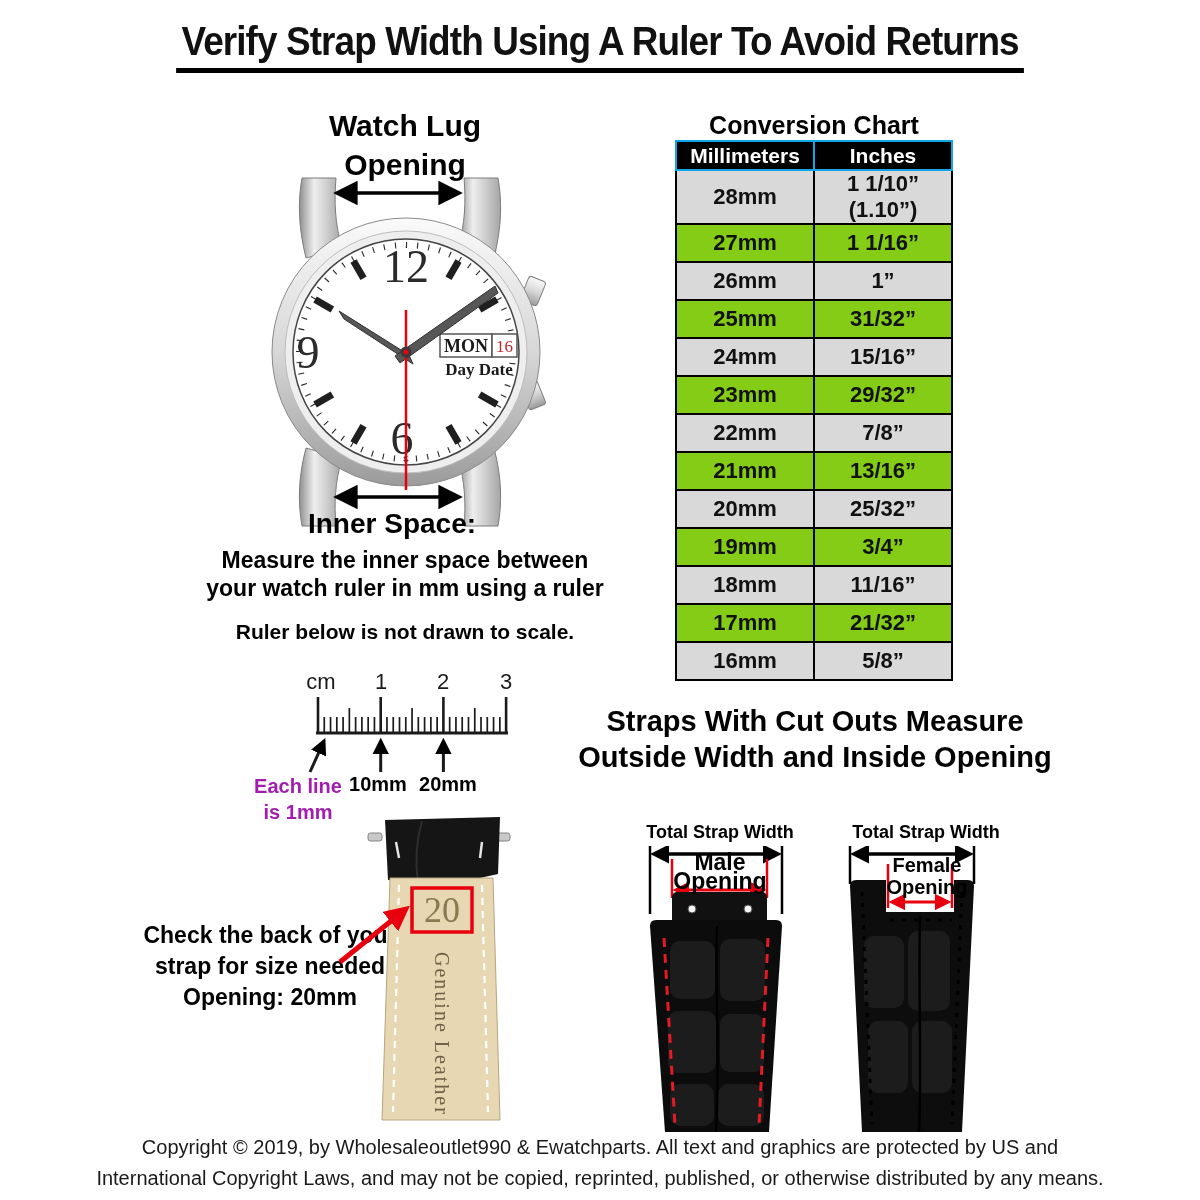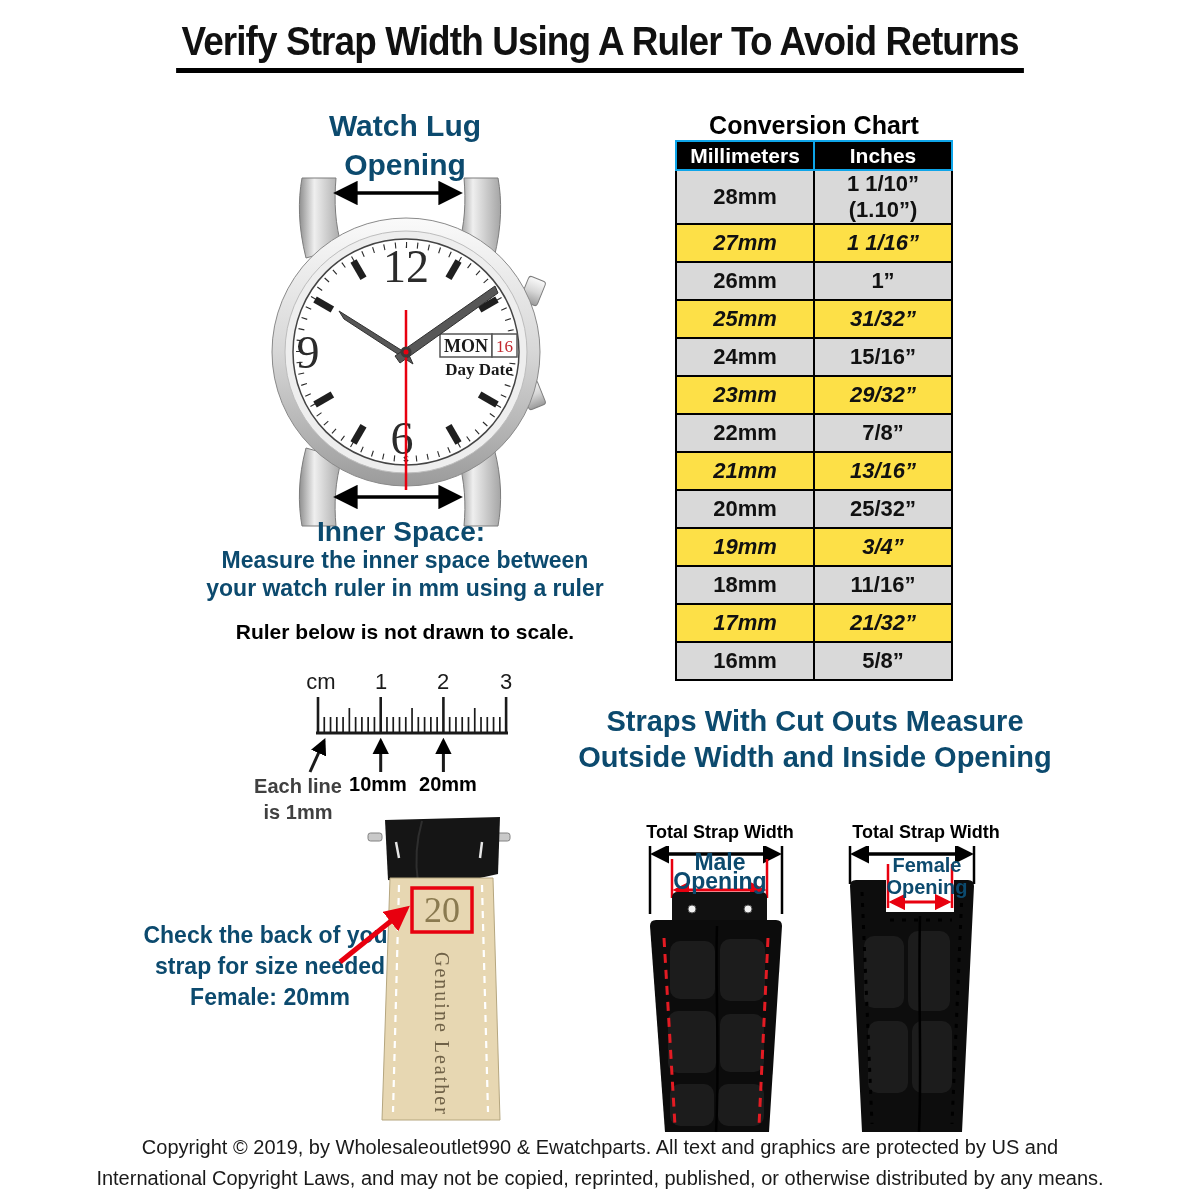--- a/index.html
+++ b/index.html
@@ -1,45 +1,45 @@
 <!DOCTYPE html>
 <html><head>
 <meta charset="utf-8">
 <style>
   html,body{margin:0;padding:0;background:#fff;}
   #page{position:relative;width:1200px;height:1200px;background:#fff;overflow:hidden;
         font-family:"Liberation Sans",sans-serif;color:#111;}
   .abs{position:absolute;}
   .ctr{text-align:center;}
-  .red{color:#0c4a6e;}
+  .red{color:#000000;}
   .b{font-weight:bold;}
 
   #main-title-wrap{top:18px;left:0;width:1200px;text-align:center;}
   #main-title{display:inline-block;font-size:41px;font-weight:bold;letter-spacing:-1px;
               transform:scaleX(.9);transform-origin:center;
               border-bottom:5px solid #000;padding:0 6px 3px 6px;white-space:nowrap;}
 
   #lug-label{top:106px;left:250px;width:310px;font-size:30px;line-height:39px;}
-  #inner-space-label{top:508px;left:251px;width:300px;font-size:28px;margin-top:8px;}
+  #inner-space-label{top:508px;left:242px;width:300px;font-size:28px;}
   #measure-note{top:546px;left:205px;width:400px;font-size:23px;line-height:28px;}
   #ruler-note{top:620px;left:205px;width:400px;font-size:21px;color:#000;}
 
   #chart-title{top:111px;left:675px;width:278px;font-size:25px;color:#000;}
   #conv-table{position:absolute;top:140px;left:675px;width:278px;border-collapse:collapse;
               table-layout:fixed;}
   #conv-table th{background:#000;color:#fff;font-size:21px;font-weight:bold;height:27px;
                  border:2px solid #0ea5e9;padding:0;}
   #conv-table td{font-size:22px;font-weight:bold;text-align:center;height:36px;
                  border:2px solid #000;padding:0;color:#111;}
   #conv-table tr.g td{background:#d9d9d9;}
-  #conv-table tr.w td{background:#fde047;font-style:italic;}
+  #conv-table tr.w td{background:#84cc16;}
 
   #straps-heading{top:703px;left:545px;width:540px;font-size:29px;line-height:36px;}
 
-  #each-line-label{top:773px;left:248px;width:100px;font-size:20px;color:#404040;line-height:26px;}
+  #each-line-label{top:773px;left:248px;width:100px;font-size:20px;color:#a21caf;line-height:26px;}
   #ten-label{top:773px;left:343px;width:70px;font-size:20px;color:#000;}
   #twenty-label{top:773px;left:413px;width:70px;font-size:20px;color:#000;}
 
   #check-note{top:920px;left:130px;width:280px;font-size:23px;line-height:31px;}
 
   #male-total{top:822px;left:638px;width:164px;font-size:18px;color:#000;}
   #male-opening{top:853px;left:655px;width:130px;font-size:23px;line-height:19px;z-index:5;}
   #female-total{top:822px;left:834px;width:184px;font-size:18px;color:#000;}
   #female-opening{top:854px;left:848px;width:158px;font-size:20px;line-height:22px;z-index:5;text-align:center;}
 
@@ -252,21 +252,21 @@
     </table>
 
   <div class="abs ctr red b" id="straps-heading">
     <div>Straps With Cut Outs Measure</div>
     <div>Outside Width and Inside Opening</div>
   </div>
 
   <div class="abs ctr red b" id="check-note">
     <div>Check the back of your</div>
     <div>strap for size needed</div>
-    <div>Female: 20mm</div>
+    <div>Opening: 20mm</div>
   </div>
 
   <svg class="abs" style="top:812px;left:330px;" width="240" height="316" viewBox="0 0 240 316">
     <defs>
       <marker id="ahR2" viewBox="0 0 10 10" refX="8" refY="5" markerWidth="5" markerHeight="5" orient="auto">
         <path d="M0,0 L10,5 L0,10 Z" fill="#e8000f"></path>
       </marker>
     </defs>
 
     <rect x="38" y="21" width="14" height="8" rx="2.5" fill="#c9c9c9" stroke="#828282"></rect>

